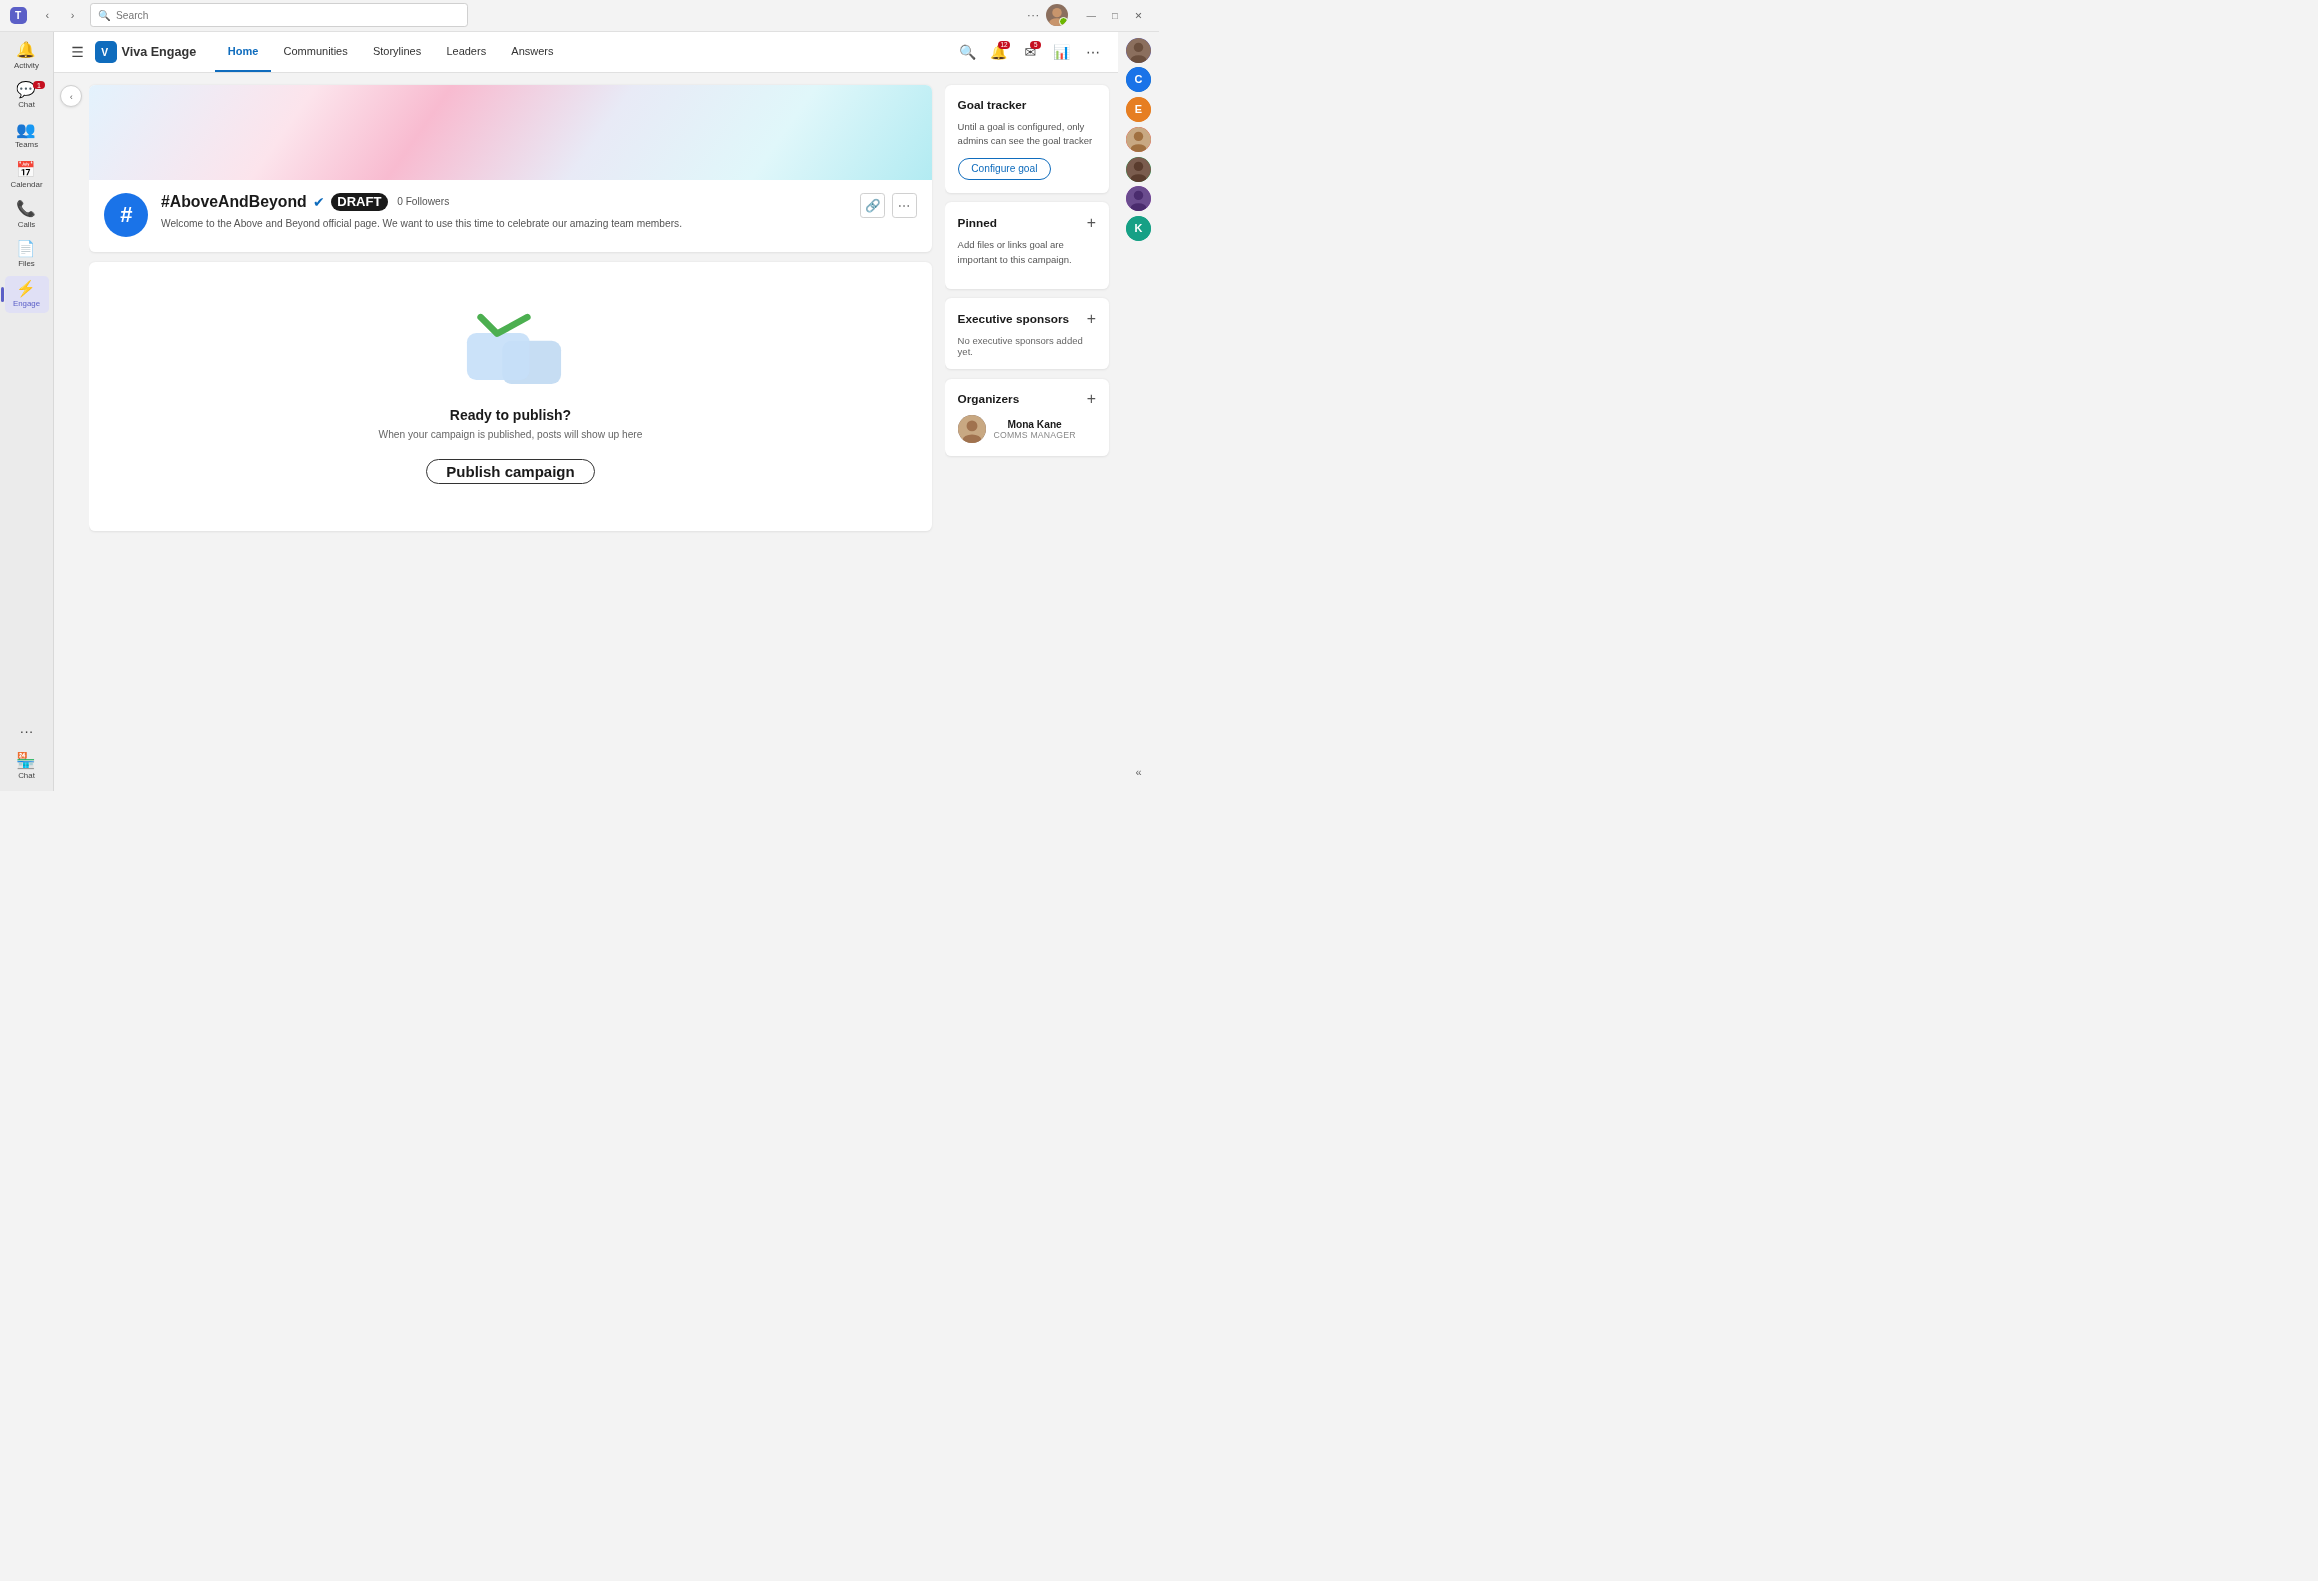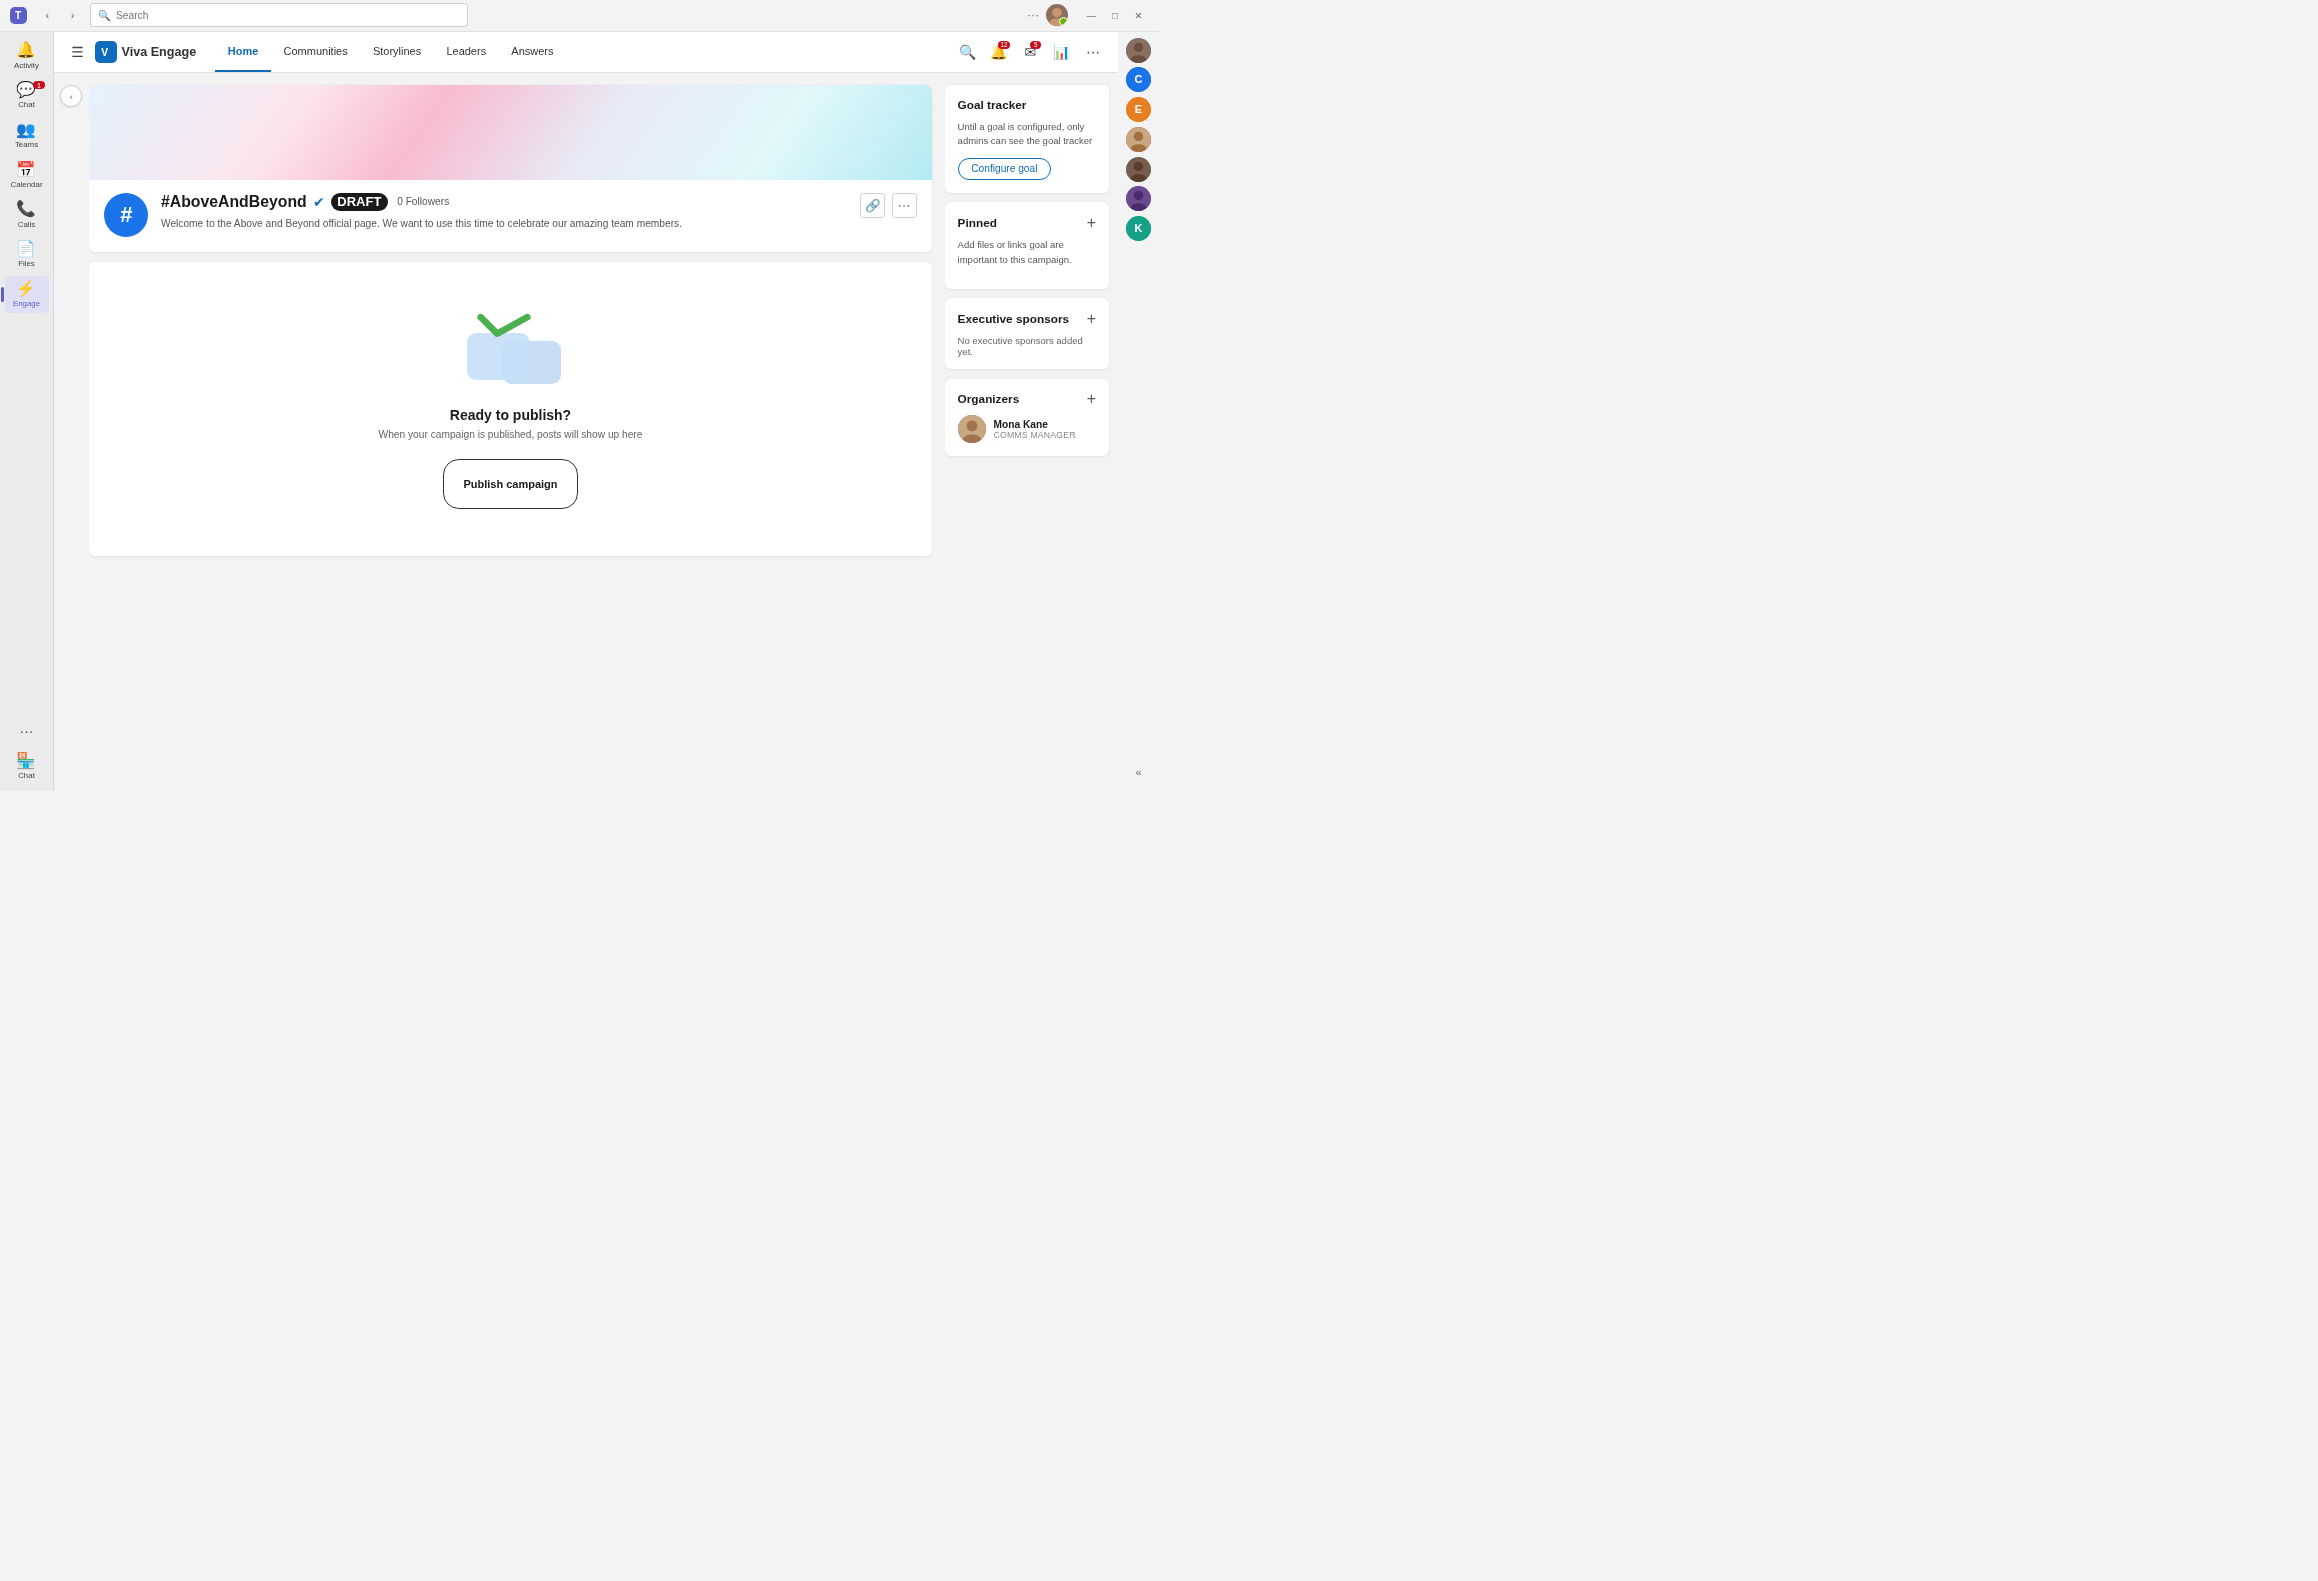--- a/index.html
+++ b/index.html
@@ -250,25 +250,25 @@
       justify-content: center;
     }
     .publish-illustration {
       width: 95px; height: 79px;
       position: relative;
       margin-bottom: 19px;
     }
     .publish-title { font-size: 14px; font-weight: 700; color: #1a1a1a; margin-bottom: 6.3px; }
     .publish-desc { font-size: 10.2px; color: #666; margin-bottom: 19px; text-align: center; }
     .publish-btn {
-      padding: 18px 19px;
+      padding: 3px 19px;
       border: 1.2px solid #333;
       background: white;
       border-radius: 15.8px;
-      font-size: 11px;
+      font-size: 15px;
       font-weight: 600;
       color: #1a1a1a;
       cursor: pointer;
     }
 
     
     .right-sidebar {
       width: 173px;
       flex-shrink: 0;
       display: flex;
@@ -307,21 +307,21 @@
     .organizer-item {
       display: flex; align-items: center; gap: 7.9px; margin-top: 6.3px;
     }
     .organizer-avatar {
       width: 28px; height: 28px; border-radius: 50%; background: #8b6f5e;
       overflow: hidden; flex-shrink: 0;
       display: flex; align-items: center; justify-content: center;
     }
     .organizer-avatar svg { width: 28px; height: 28px; }
     .organizer-info { display: flex; flex-direction: column; }
-    .organizer-name { font-size: 10.2px; font-weight: 600; color: #1a1a1a; }
+    .organizer-name { font-size: 10.2px; font-weight: 600; color: #1a1a1a; text-align: center; }
     .organizer-role { font-size: 8.7px; color: #888; text-transform: uppercase; letter-spacing: 0.2px; }
 
     
     .right-panel {
       width: 41px;
       background: #f3f3f3;
       display: flex;
       flex-direction: column;
       align-items: center;
       padding: 6.3px 0;

